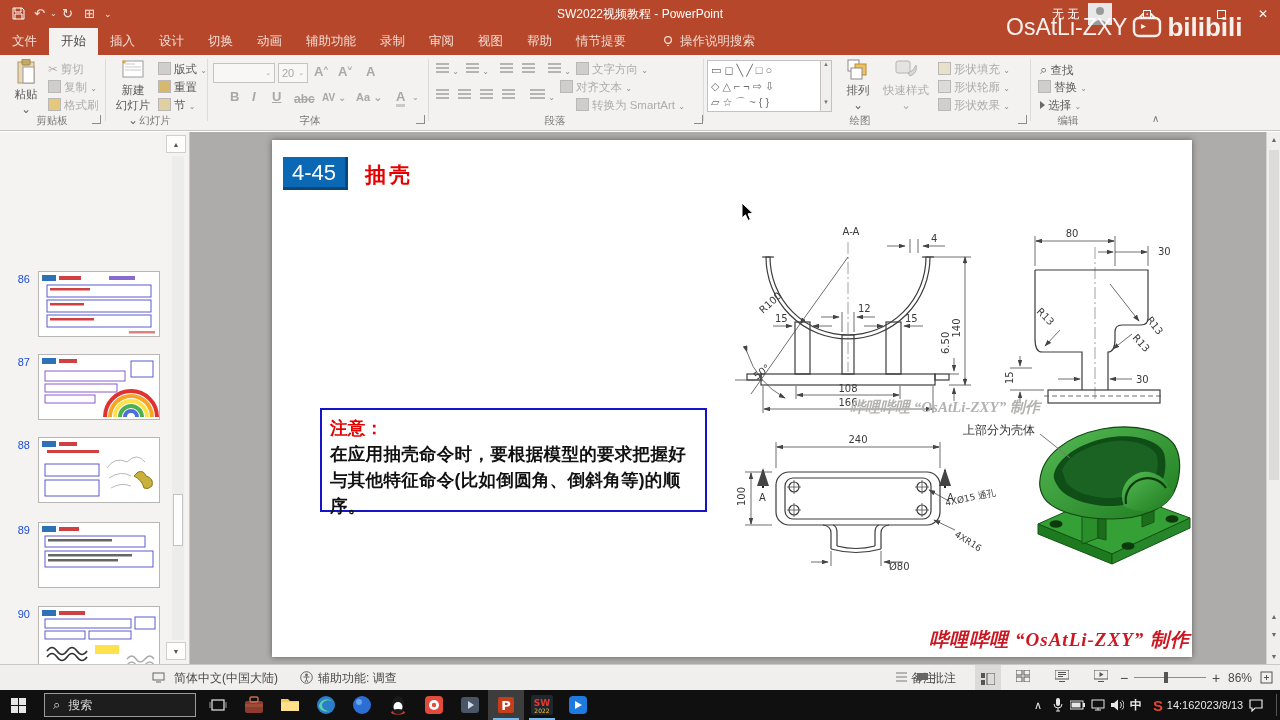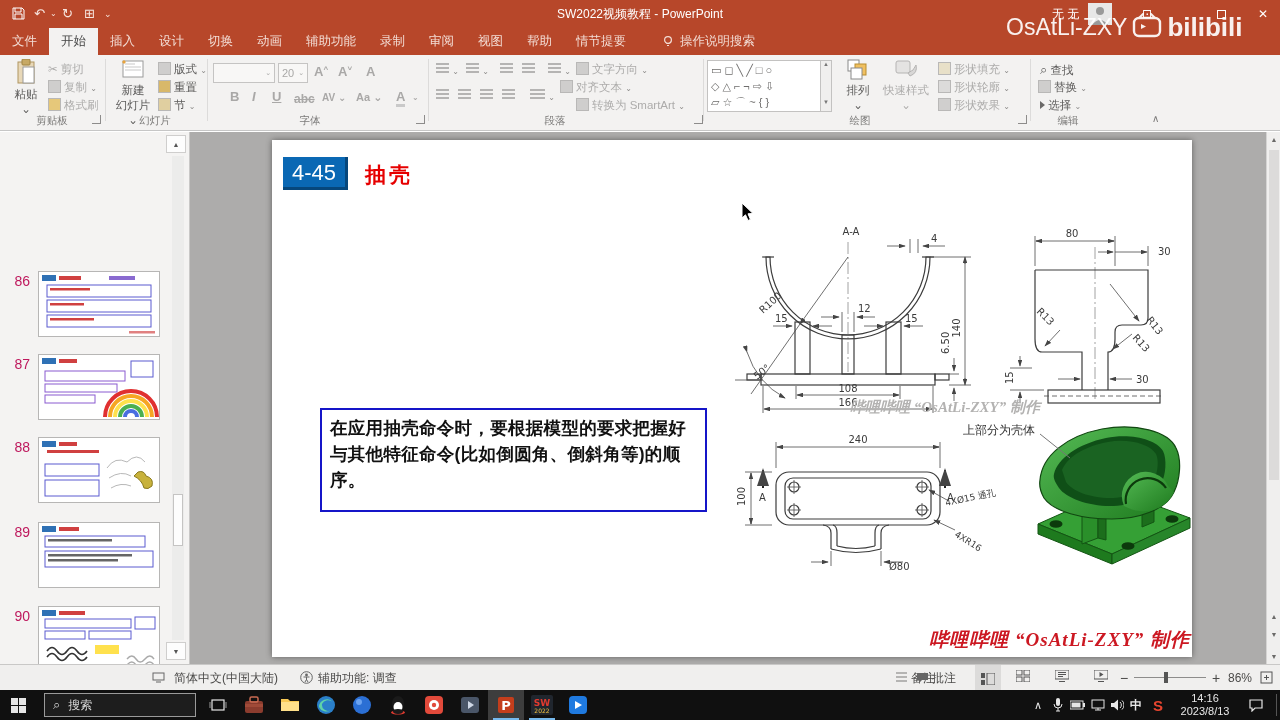--- a/index.html
+++ b/index.html
@@ -24,21 +24,21 @@
   .rbtn .dd{font-size:8px;color:#8d8c8b}
   .dis{color:#adacab !important}
   .bigbtn{position:absolute;text-align:center;font-size:11.5px;color:#5c5b5a}
   .mini{display:inline-block;width:13px;height:13px;vertical-align:-2px;margin-right:3px;background:#cfcecd;border:1px solid #b9b8b7}
   .combo{position:absolute;height:20px;background:#f8f7f6;border:1px solid #c5c4c3;color:#a9a8a7;font-size:11px;line-height:18px;padding:0 3px}
   .fchar{position:absolute;top:34px;font-size:13px;color:#a9a8a7;font-weight:bold}
   .bars{display:inline-block;width:13px;height:11px;background:repeating-linear-gradient(#b5b4b3 0 2px,transparent 2px 4px)}
   .gallery-row{letter-spacing:3px;font-size:11px;color:#6f6e6d;line-height:16px;white-space:nowrap}
   
   #panel{left:0;top:132px;width:190px;height:532px;background:#f4f3f2;border-right:1px solid #c9c8c7;overflow:hidden;z-index:10}
-  .thumbnum{position:absolute;width:26px;text-align:right;font-size:14px;color:#be185d}
+  .thumbnum{position:absolute;width:26px;text-align:right;font-size:11px;color:#1d4ed8}
   .thumb{position:absolute;left:38px;width:122px;height:66px;background:#fff;border:1px solid #b7b6b5}
   
   #main{left:190px;top:132px;width:1076px;height:532px;background:#adacab;z-index:5}
   #slide{position:absolute;left:82px;top:8px;width:920px;height:517px;background:#fff;box-shadow:0 0 6px rgba(0,0,0,.45)}
   .slidebox{position:absolute;border:2px solid #1515c8;font-weight:bold;font-size:17.5px;line-height:28px;color:#111;padding:5px 8px;letter-spacing:.3px}
   svg text{font-family:"DejaVu Sans",sans-serif}
   .dim{font-size:10px;fill:#3a3a3a}
   .cl{stroke:#8a8a8a;stroke-width:.8;stroke-dasharray:12 3 2 3}
   .ol{stroke:#3c3c3c;stroke-width:1.2;fill:none}
   .dl{stroke:#4a4a4a;stroke-width:.8;fill:none}
@@ -310,20 +310,21 @@
 </div>
 
 <div class="abs" id="main">
   <div id="slide">
 
     <div class="abs" style="left:11px;top:17px;width:65px;height:33px;background:#0a68b4;border-right:3px solid #06477c;border-bottom:3px solid #06477c;color:#fff;font-size:22px;text-align:center;line-height:31px">4-45</div>
     <div class="abs" style="left:93px;top:21px;font-size:21px;font-weight:bold;color:#e60000;letter-spacing:3px">抽壳</div>
 
 
     <div class="slidebox" style="left:48px;top:268px;width:387px;height:104px;line-height:26px">
+      <div style="color:#e60000">注意：</div>
       <span>在应用抽壳命令时，要根据模型的要求把握好与其他特征命令(比如倒圆角、倒斜角等)的顺序。</span>
     </div>
 
     <svg class="abs" style="left:461px;top:82px" width="250" height="195" viewBox="0 0 250 195">
       <defs>
         <pattern id="hA" width="5" height="5" patternTransform="rotate(45)" patternUnits="userSpaceOnUse">
             <line x1="0" y1="0" x2="0" y2="5" stroke="#777" stroke-width=".7"></line>
           </pattern>
         <marker id="mA" markerWidth="9" markerHeight="6" refX="8" refY="3" orient="auto">
             <path d="M0,0 L9,3 L0,6 Z" fill="#444"></path>
@@ -717,21 +718,21 @@
       </svg>
   </div>
   <div class="tray" style="left:1108px;width:18px">
     <svg width="13" height="12" viewBox="0 0 13 12">
         <path d="M0,4 h3 l4,-3.5 v11 L3,8 H0 Z" fill="#e6e6e6"></path>
         <path d="M9,3 a4,4 0 0 1 0,6 M11,1.5 a6,6 0 0 1 0,9" stroke="#e6e6e6" fill="none"></path>
       </svg>
   </div>
   <div class="tray" style="left:1126px;width:20px;font-weight:bold">中</div>
   <div class="tray" style="left:1148px;width:20px;color:#e8452f;font-weight:bold;font-size:15px">S</div>
-  <div class="tray" style="left:1172px;width:66px;flex-direction:column;font-size:11px;line-height:13px">
+  <div class="tray" style="left:1172px;width:66px;font-size:11px;line-height:13px">
     <div>14:16</div>
     <div>2023/8/13</div>
   </div>
   <div class="tray" style="left:1244px;width:24px">
     <svg width="14" height="13" viewBox="0 0 14 13">
         <path d="M1,1 h12 v8 h-7 l-3,3 v-3 h-2 Z" fill="none" stroke="#e6e6e6" stroke-width="1.2"></path>
       </svg>
   </div>
   <div class="abs" style="left:1276px;top:4px;width:1px;height:22px;background:#555"></div>
 </div>

